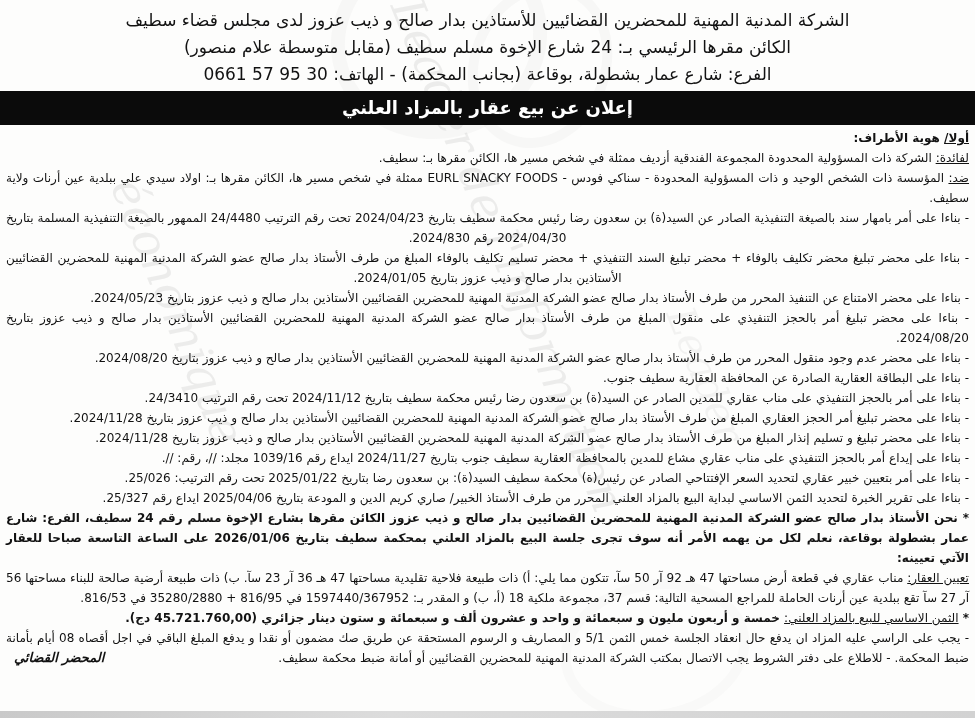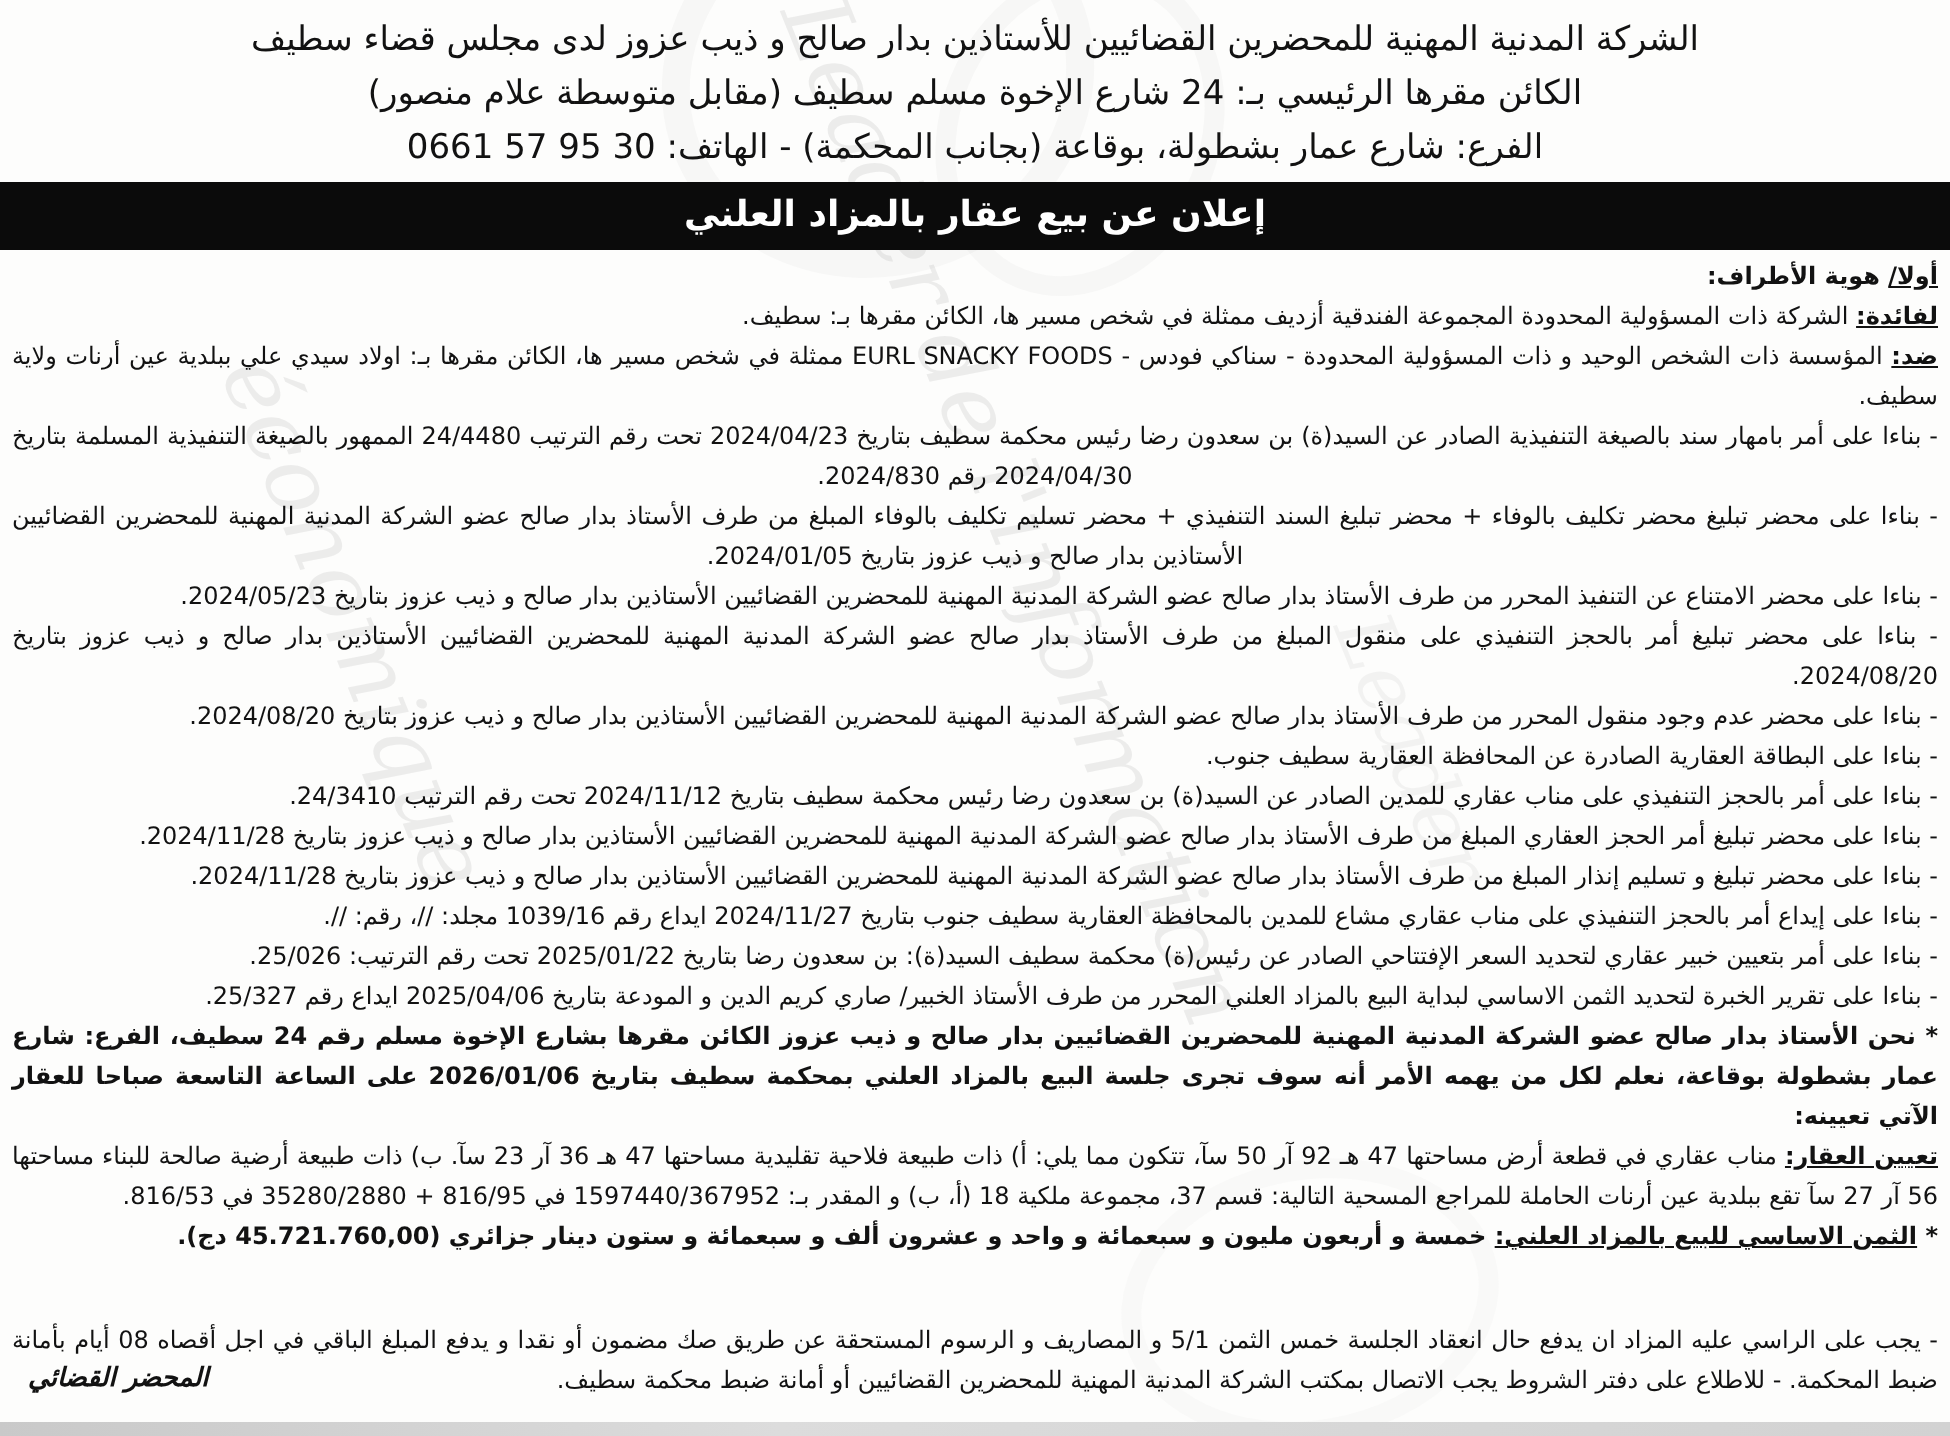--- a/index.html
+++ b/index.html
@@ -54,25 +54,25 @@
     font-weight:bold;
     font-size:18px;
   }
   .body{
     padding:3px 6px 0 6px;
     font-size:12px;
     line-height:20px;
   }
   .body p{margin:0;text-align:justify;text-align-last:right;}
   .body p.center-last{text-align-last:center;}
-  .lbl{font-weight:bold;text-decoration:underline;}
+  .lbl{font-weight:normal;text-decoration:underline;}
   .bold{font-weight:bold;}
   .section-heading{font-weight:bold;}
   .section-heading .u{text-decoration:underline;}
-  .payment-wrap{position:relative;margin-top:32px;}
+  .payment-wrap{position:relative;}
   .signature{
     position:absolute;left:8px;bottom:0;
     font-weight:bold;font-size:13px;font-style:italic;
   }
   .scan-edge{
     position:absolute;left:0;bottom:0;width:975px;height:7px;
     background:linear-gradient(90deg,#c9c9c9,#dcdcdc 40%,#d2d2d2);
     z-index:2;
   }
 </style>

